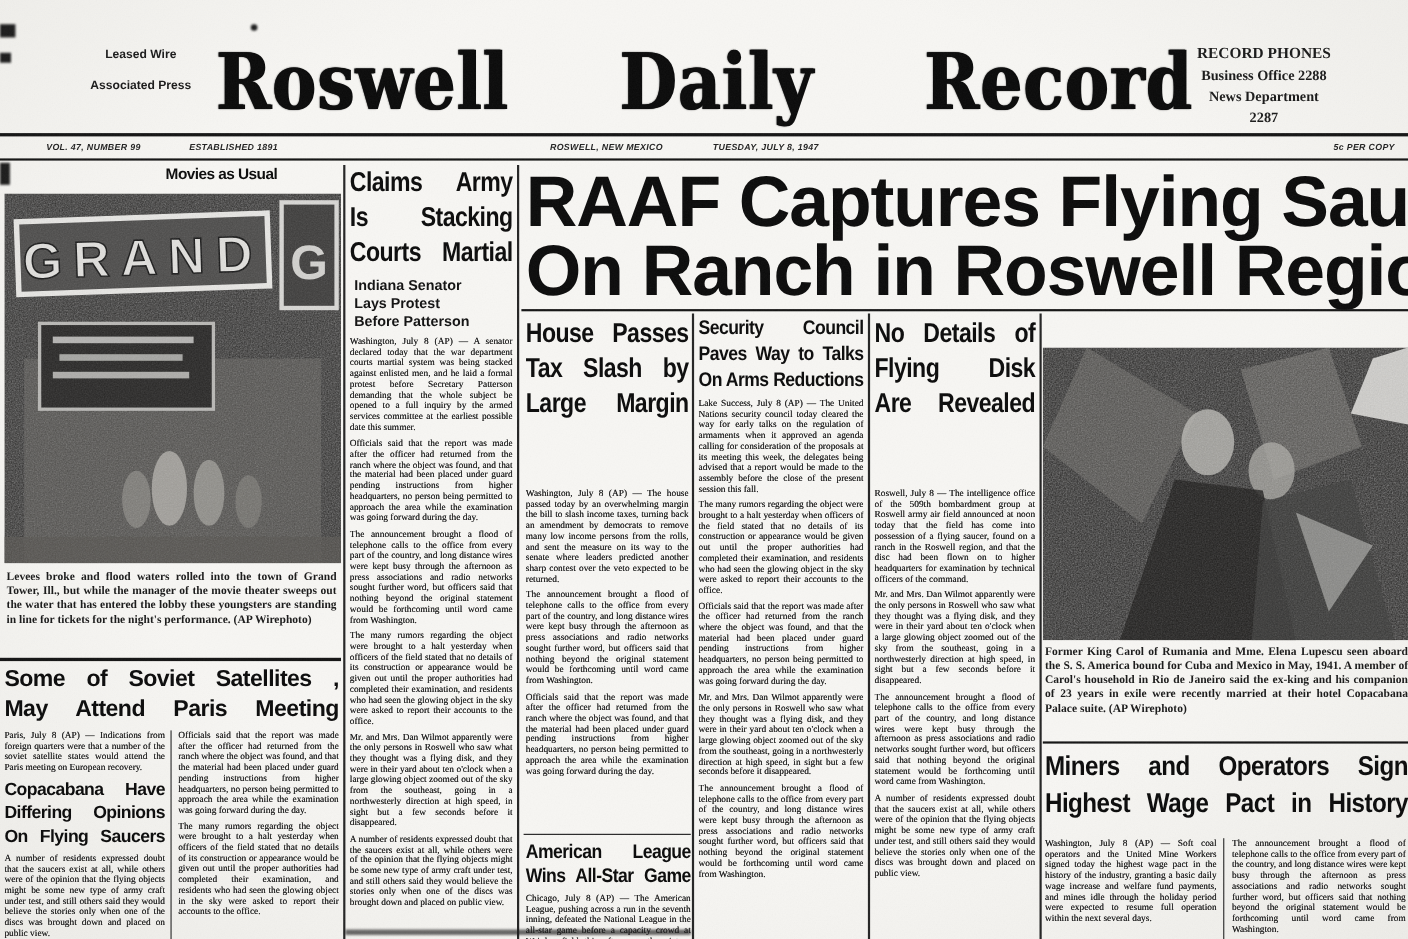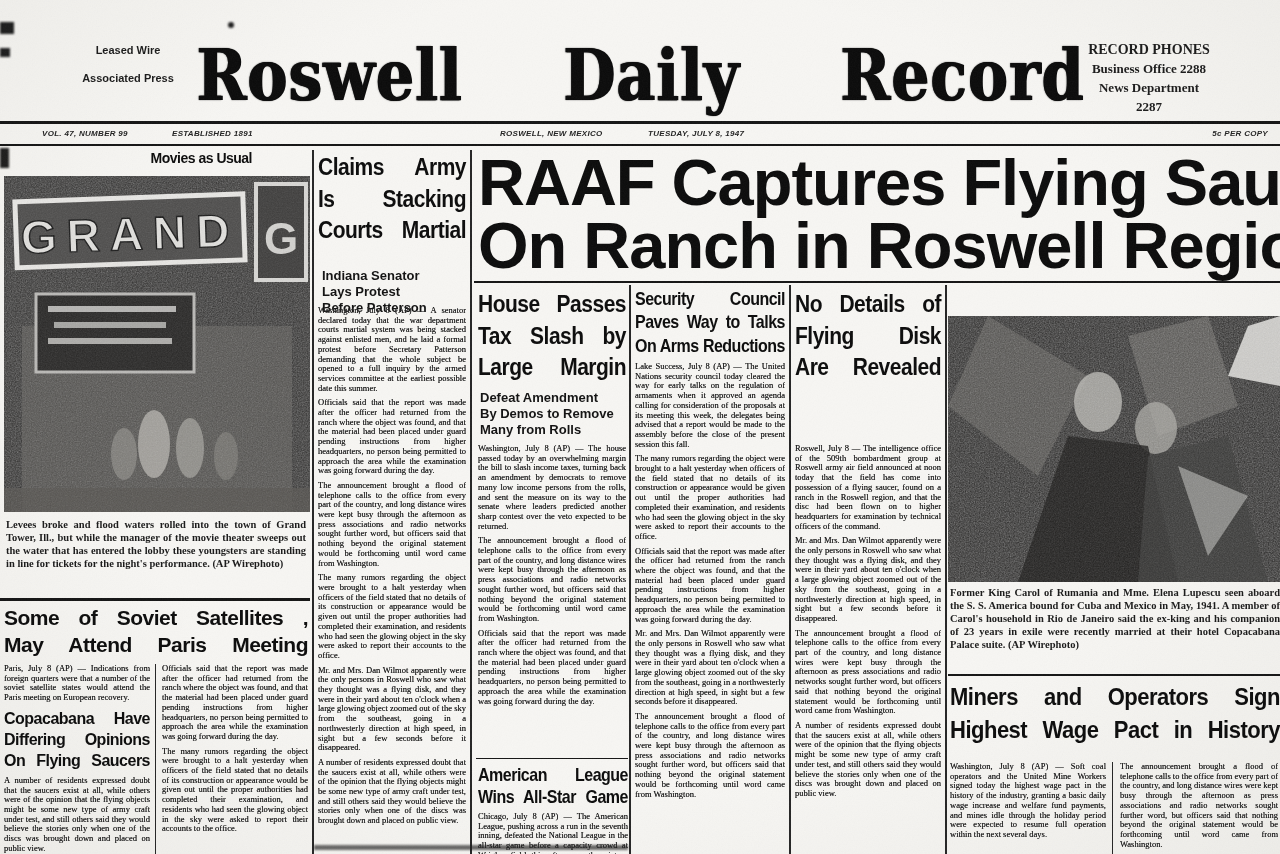--- a/index.html
+++ b/index.html
@@ -124,21 +124,21 @@
   <div class="abs body-text" style="left:162px;top:664px;width:146px;height:190px;overflow:hidden">
     <p>Officials said that the report was made after the officer had returned from the ranch where the object was found, and that the material had been placed under guard pending instructions from higher headquarters, no person being permitted to approach the area while the examination was going forward during the day.</p>
     <p>The many rumors regarding the object were brought to a halt yesterday when officers of the field stated that no details of its construction or appearance would be given out until the proper authorities had completed their examination, and residents who had seen the glowing object in the sky were asked to report their accounts to the office.</p>
   </div>
 
   <div class="abs sy" style="left:318px;top:150px;width:148px">
     <div class="hl just" style="font-size:21px;line-height:27px">Claims Army</div>
     <div class="hl just" style="font-size:21px;line-height:27px">Is Stacking</div>
     <div class="hl just" style="font-size:21px;line-height:27px">Courts Martial</div>
   </div>
-  <div class="abs sub" style="left:322px;top:268px;width:144px">
+  <div class="abs sub" style="left:322px;top:252px;width:144px">
     <div>Indiana Senator</div>
     <div>Lays Protest</div>
     <div>Before Patterson</div>
   </div>
   <div class="abs body-text" style="left:318px;top:306px;width:148px;height:548px;overflow:hidden">
     <p>Washington, July 8 (AP) — A senator declared today that the war department courts martial system was being stacked against enlisted men, and he laid a formal protest before Secretary Patterson demanding that the whole subject be opened to a full inquiry by the armed services committee at the earliest possible date this summer.</p>
     <p>Officials said that the report was made after the officer had returned from the ranch where the object was found, and that the material had been placed under guard pending instructions from higher headquarters, no person being permitted to approach the area while the examination was going forward during the day.</p>
     <p>The announcement brought a flood of telephone calls to the office from every part of the country, and long distance wires were kept busy through the afternoon as press associations and radio networks sought further word, but officers said that nothing beyond the original statement would be forthcoming until word came from Washington.</p>
     <p>The many rumors regarding the object were brought to a halt yesterday when officers of the field stated that no details of its construction or appearance would be given out until the proper authorities had completed their examination, and residents who had seen the glowing object in the sky were asked to report their accounts to the office.</p>
     <p>Mr. and Mrs. Dan Wilmot apparently were the only persons in Roswell who saw what they thought was a flying disk, and they were in their yard about ten o'clock when a large glowing object zoomed out of the sky from the southeast, going in a northwesterly direction at high speed, in sight but a few seconds before it disappeared.</p>
@@ -146,25 +146,20 @@
   </div>
 
   <div class="abs hl mainline" style="left:478px;top:152px;width:796px">RAAF Captures Flying Saucer</div>
   <div class="abs hl mainline" style="left:478px;top:215px;width:796px">On Ranch in Roswell Region</div>
   <div class="rule" style="left:474px;top:281px;width:806px;height:2px"></div>
 
   <div class="abs sy" style="left:478px;top:287px;width:148px">
     <div class="hl just" style="font-size:21px;line-height:27px">House Passes</div>
     <div class="hl just" style="font-size:21px;line-height:27px">Tax Slash by</div>
     <div class="hl just" style="font-size:21px;line-height:27px">Large Margin</div>
-  </div>
-  <div class="abs sub" style="left:480px;top:390px;width:146px">
-    <div>Defeat Amendment</div>
-    <div>By Demos to Remove</div>
-    <div>Many from Rolls</div>
   </div>
   <div class="abs body-text" style="left:478px;top:444px;width:148px;height:310px;overflow:hidden">
     <p>Washington, July 8 (AP) — The house passed today by an overwhelming margin the bill to slash income taxes, turning back an amendment by democrats to remove many low income persons from the rolls, and sent the measure on its way to the senate where leaders predicted another sharp contest over the veto expected to be returned.</p>
     <p>The announcement brought a flood of telephone calls to the office from every part of the country, and long distance wires were kept busy through the afternoon as press associations and radio networks sought further word, but officers said that nothing beyond the original statement would be forthcoming until word came from Washington.</p>
     <p>Officials said that the report was made after the officer had returned from the ranch where the object was found, and that the material had been placed under guard pending instructions from higher headquarters, no person being permitted to approach the area while the examination was going forward during the day.</p>
   </div>
   <div class="rule" style="left:476px;top:758px;width:152px;height:1px"></div>
   <div class="abs hl just sy2" style="left:478px;top:764px;width:150px;font-size:16px;line-height:20px">
     <div>American League</div>
     <div>Wins All-Star Game</div>

